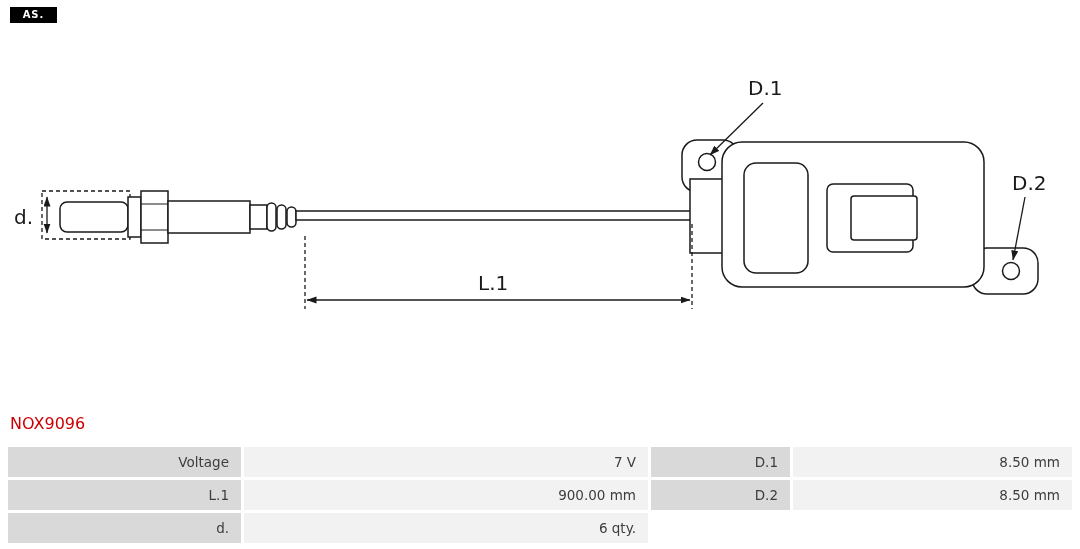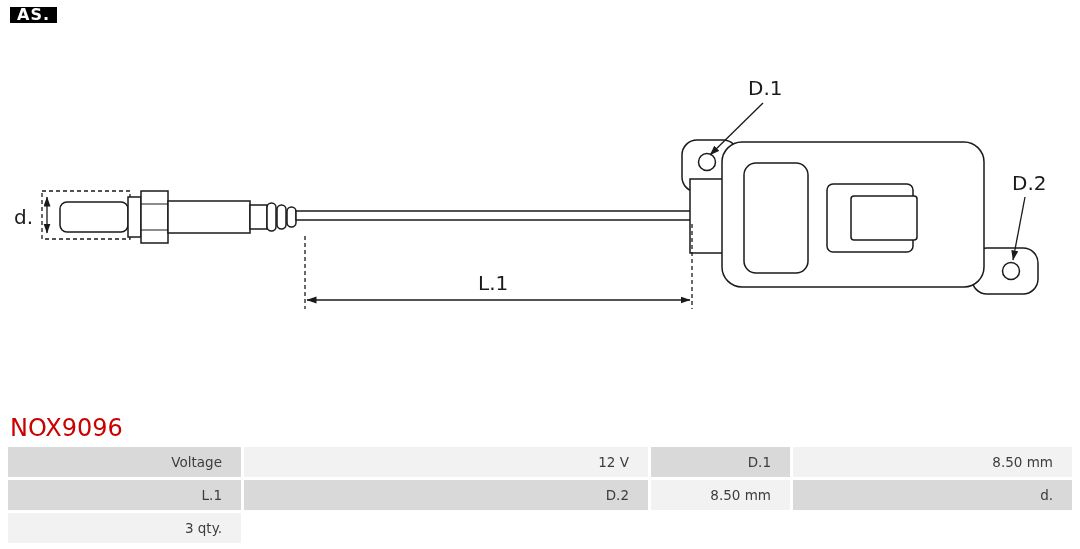--- a/index.html
+++ b/index.html
@@ -10,48 +10,48 @@
     background: #ffffff;
     font-family: "DejaVu Sans", "Liberation Sans", sans-serif;
     overflow: hidden;
   }
   .logo {
     position: absolute;
     left: 10px; top: 7px;
     width: 47px; height: 16px;
     background: #000000;
     color: #ffffff;
-    font-size: 16px;
+    font-size: 10px;
     line-height: 16px;
     text-align: center;
     letter-spacing: 1px;
     font-weight: bold;
   }
   .diagram { position: absolute; left: 0; top: 0; }
   .part-number {
     position: absolute;
     left: 10px; top: 414px;
-    font-size: 24px;
+    font-size: 16px;
     color: #cc0000;
   }
   .spec-table {
     position: absolute;
     left: 8px; top: 447px;
     width: 1064px;
     display: grid;
     grid-template-columns: 233px 1fr 139px 279px;
     grid-auto-rows: 30px;
     gap: 3px;
     font-size: 13.5px;
     color: #3d3d3d;
   }
   .cell {
     line-height: 30px;
     text-align: right;
-    padding-right: 19px;
+    padding-right: 12px;
     box-sizing: border-box;
     white-space: nowrap;
     overflow: hidden;
   }
   .cell.label { background: #d9d9d9; }
   .cell.value { background: #f2f2f2; }
 </style>
 </head>
 <body>
 
@@ -109,25 +109,26 @@
       <text x="1012" y="190">D.2</text>
       <text x="478" y="290">L.1</text>
     </g>
   </svg>
 
   <div class="part-number">NOX9096</div>
 
   <div class="spec-table">
 
     <div class="cell label">Voltage</div>
-    <div class="cell value">12 V</div>
+    <div class="cell value">7 V</div>
     <div class="cell label">D.1</div>
     <div class="cell value">8.50 mm</div>
 
     <div class="cell label">L.1</div>
+    <div class="cell value">900.00 mm</div>
     <div class="cell label">D.2</div>
     <div class="cell value">8.50 mm</div>
 
     <div class="cell label">d.</div>
-    <div class="cell value">3 qty.</div>
+    <div class="cell value">6 qty.</div>
   </div>
 
 </div>
 
 </body></html>

